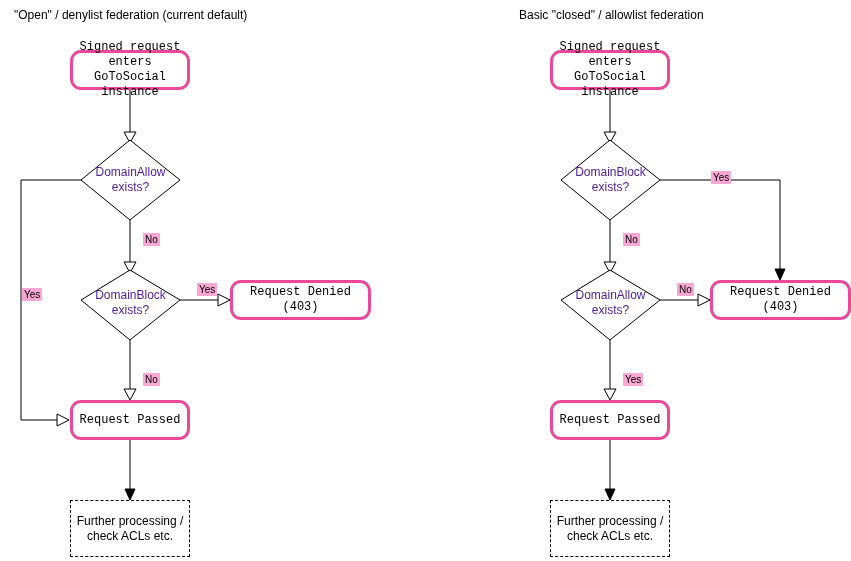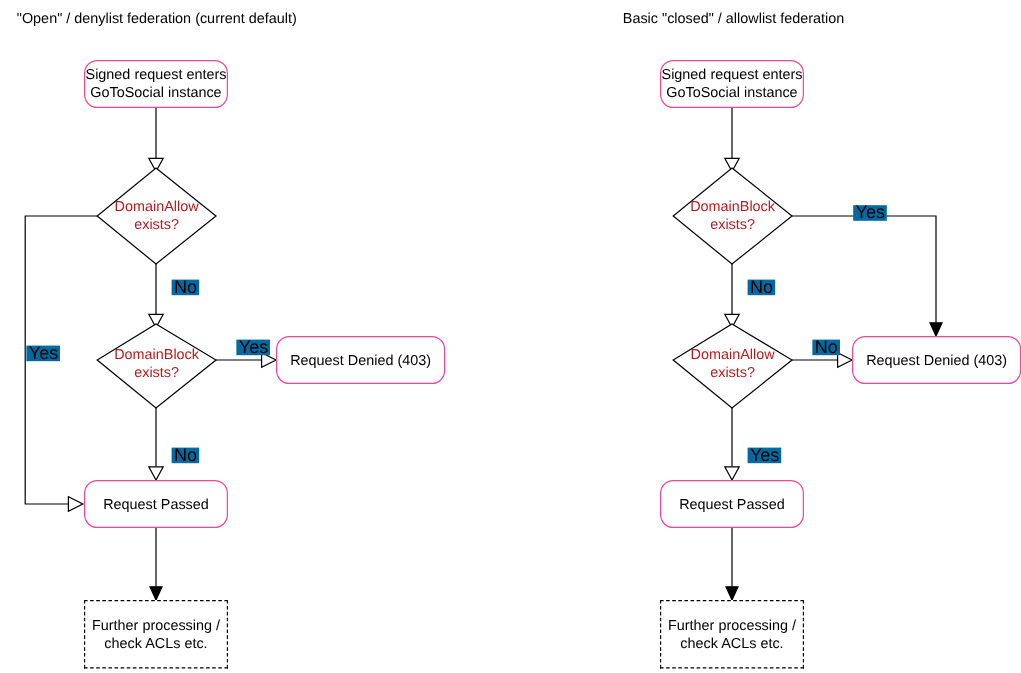--- a/index.html
+++ b/index.html
@@ -35,45 +35,46 @@
     display: flex;
     align-items: center;
     justify-content: center;
     text-align: center;
     font-size: 12px;
     line-height: 15px;
     color: #000;
     background: #ffffff;
   }
   .node.rounded {
-    border: 1px solid #ec4899;
+    border: 3px solid #ec4899;
     border-radius: 11px;
+    font-family: Liberation Mono, monospace;
   }
   .node.dashed {
     border: 1.4px dashed #000000;
     border-radius: 0;
     justify-content: center;
   }
   .diamond-label {
     position: absolute;
     display: flex;
     align-items: center;
     justify-content: center;
     text-align: center;
     font-size: 12px;
     line-height: 15px;
-    color: #b91c1c;
+    color: #4c1d95;
     pointer-events: none;
   }
   .edge-label {
     position: absolute;
-    font-size: 15px;
+    font-size: 10px;
     line-height: 13px;
     color: #000;
-    background: #0369a1;
+    background: #f9a8d4;
     padding: 0 2px;
     white-space: nowrap;
   }
   svg .ln {
     stroke: #000000;
     stroke-width: 1;
     fill: none;
   }
   svg .dia {
     stroke: #000000;

